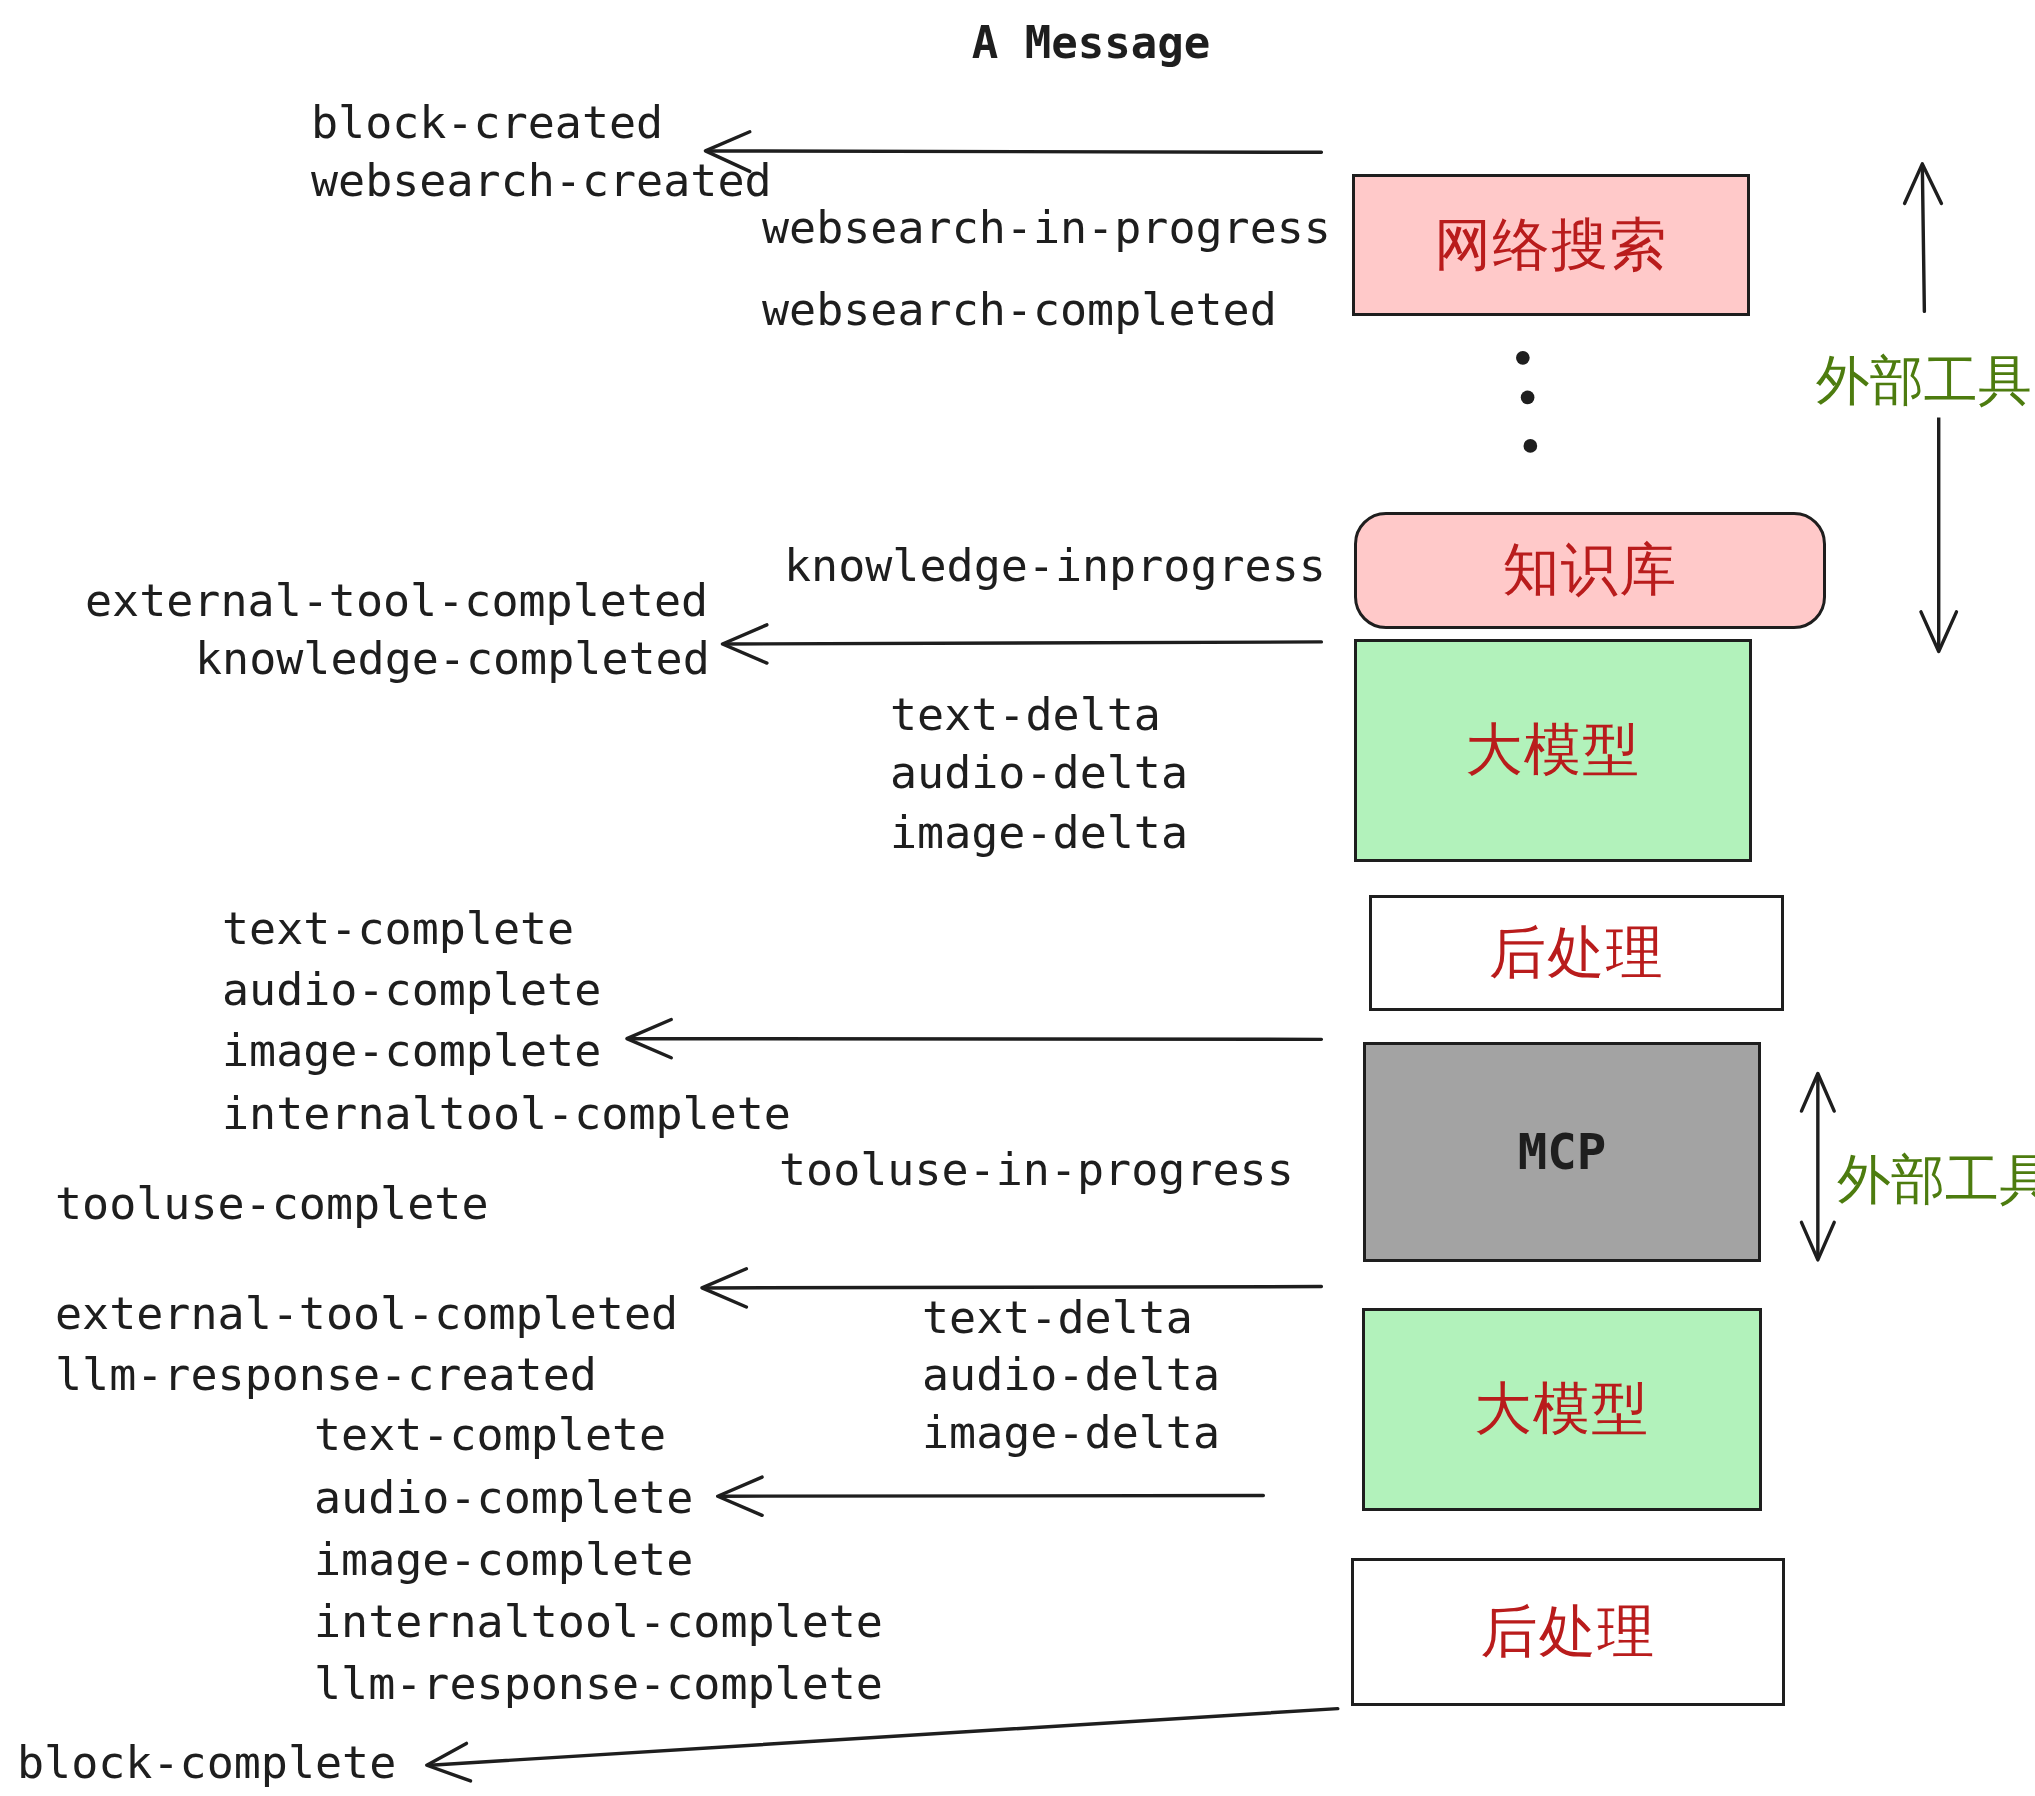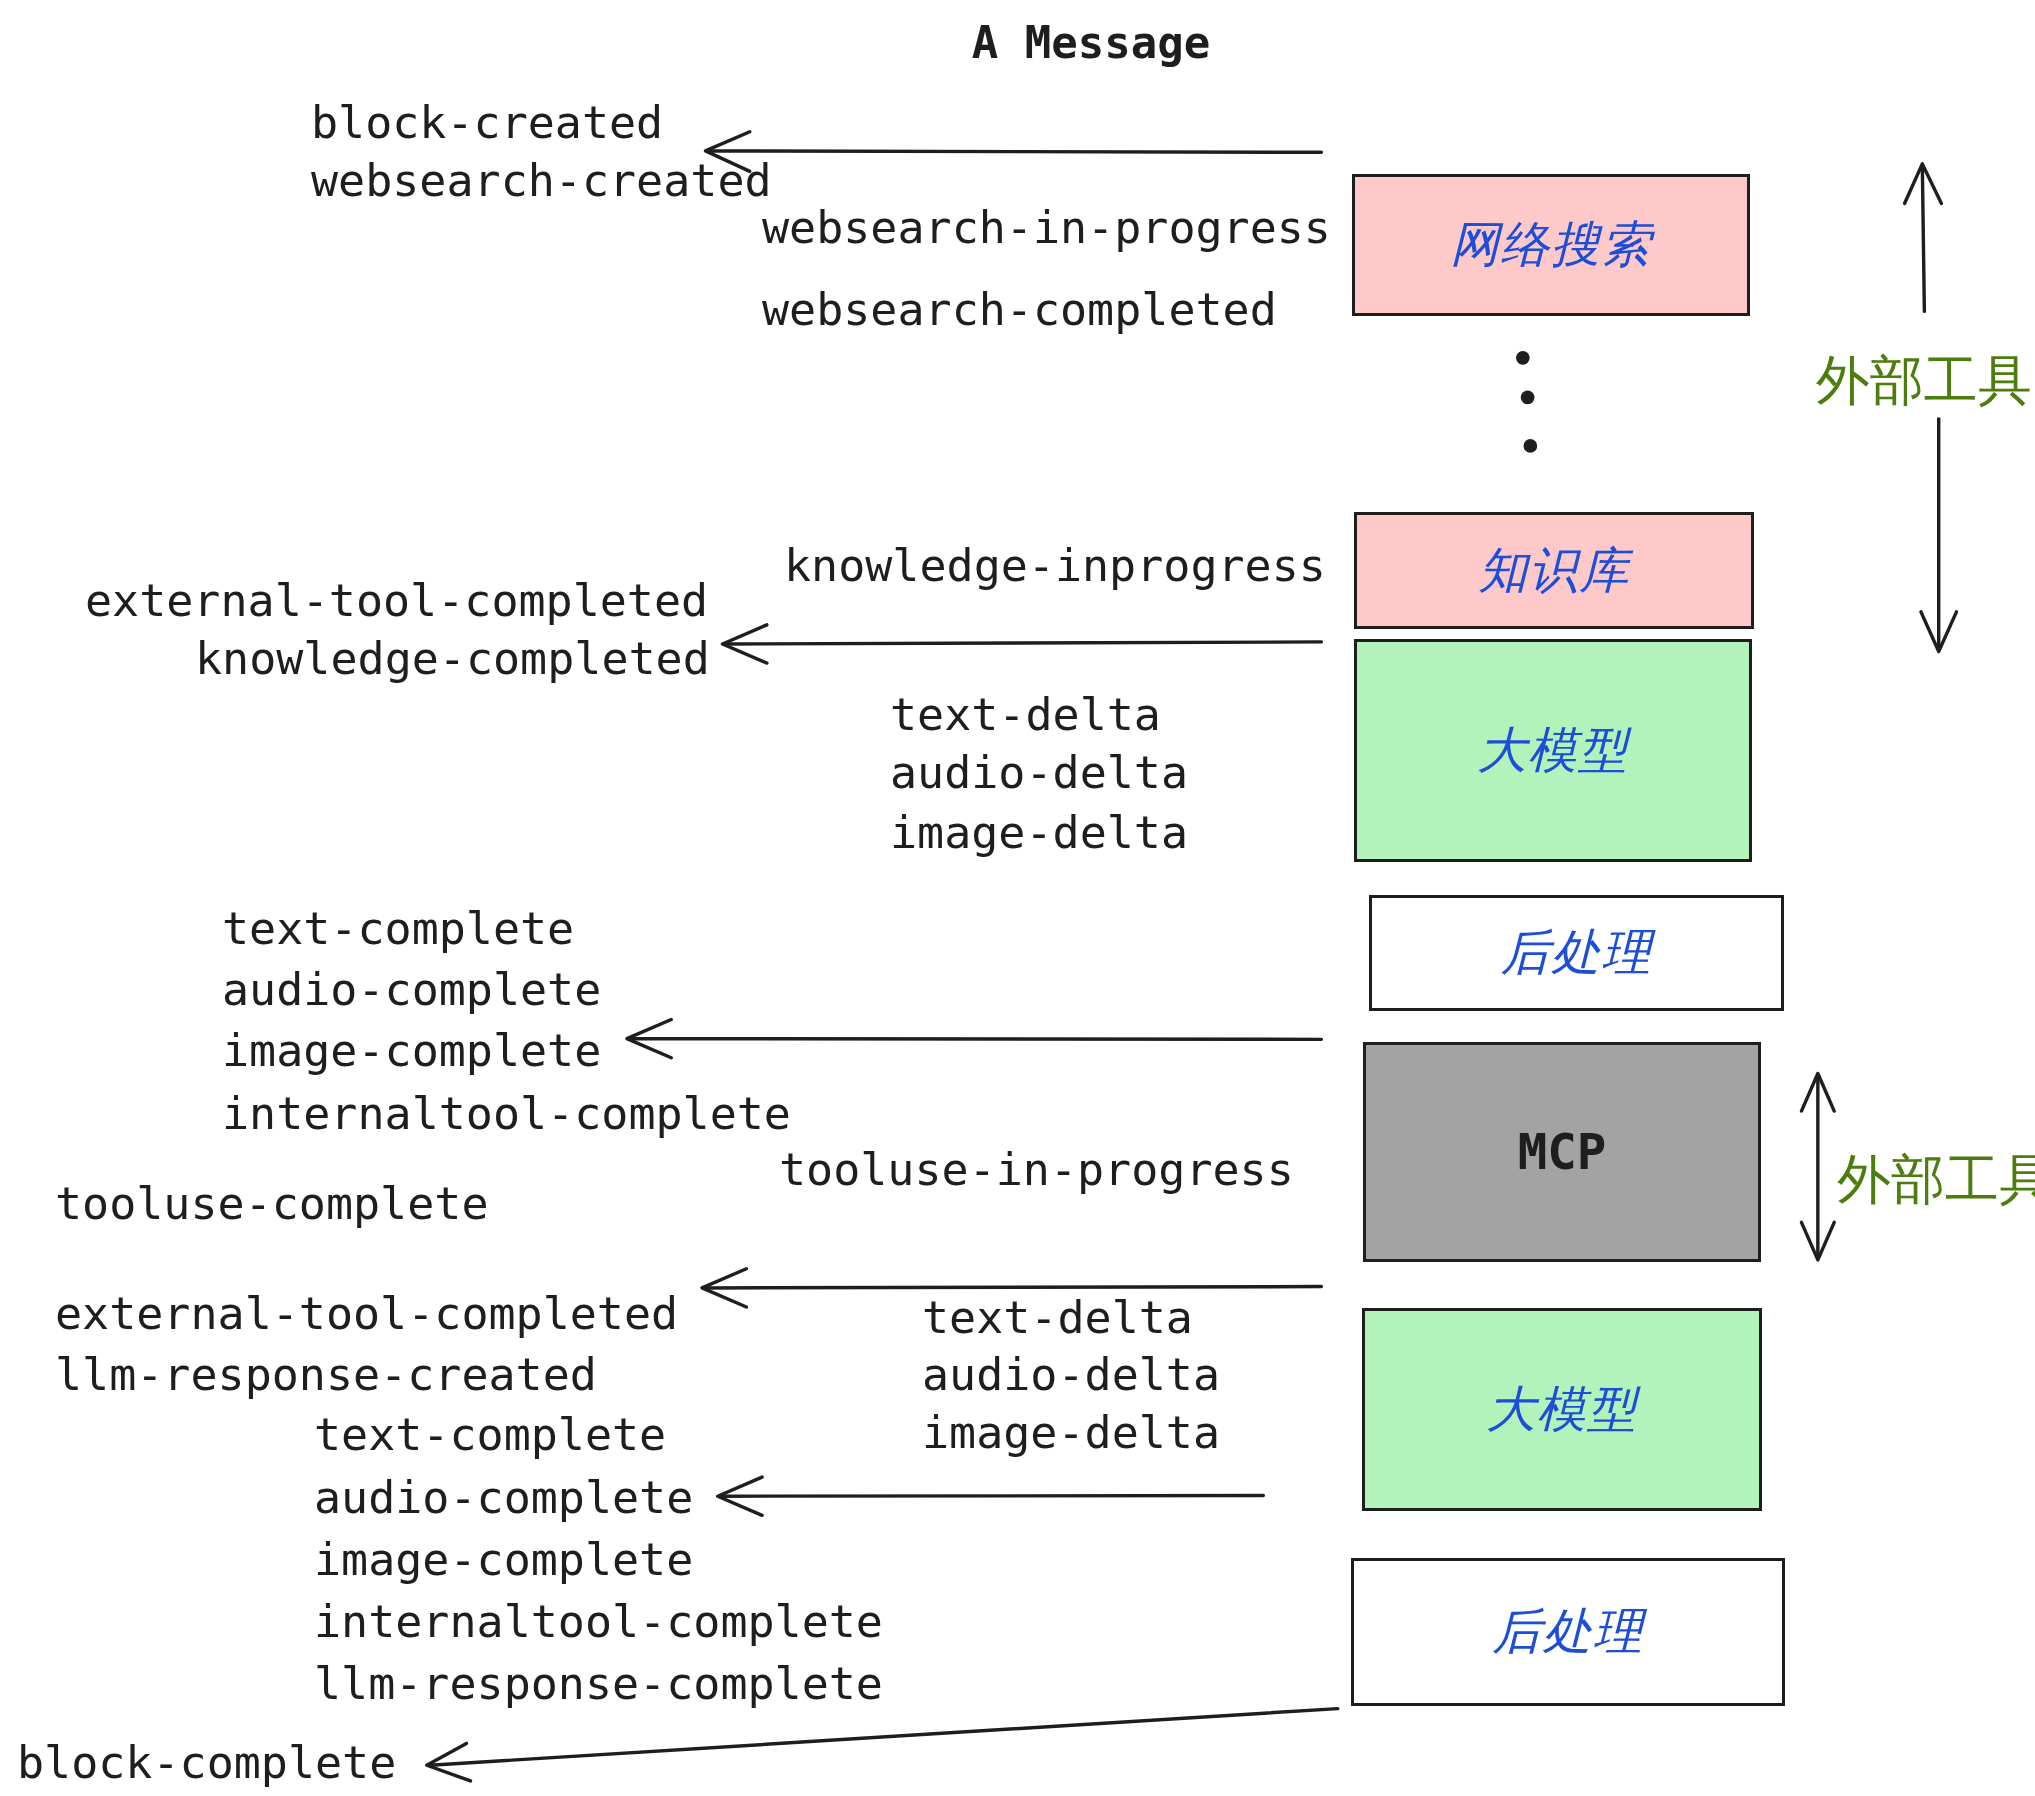--- a/index.html
+++ b/index.html
@@ -30,21 +30,21 @@
     color:#1e1e1e;z-index:2;
   }
   .box{
     position:absolute;box-sizing:border-box;
     border:3.4px solid #1e1e1e;
     display:flex;align-items:center;justify-content:center;
     z-index:2;
   }
   .box .cjk-label{
     font-family:"DejaVu Sans","Liberation Sans",sans-serif;
-    font-size:49px;color:#1d4ed8;letter-spacing:1.4px;font-style:italic;
+    font-size:57px;color:#b91c1c;letter-spacing:1.4px;
   }
   .box .mono-label{
     font-family:"DejaVu Sans Mono", monospace;
     font-size:49px;font-weight:bold;color:#1e1e1e;
   }
   .side-label{
     position:absolute;
     font-family:"DejaVu Sans","Liberation Sans",sans-serif;
     font-size:54px;color:#4d7c0f;white-space:nowrap;
     transform:translateY(-50%);
@@ -138,21 +138,21 @@
   <div class="mono" style="left:314px;top:1434px;">text-complete</div>
   <div class="mono" style="left:314px;top:1497px;">audio-complete</div>
   <div class="mono" style="left:314px;top:1559px;">image-complete</div>
   <div class="mono" style="left:314px;top:1621px;">internaltool-complete</div>
   <div class="mono" style="left:314px;top:1683px;">llm-response-complete</div>
   <div class="mono" style="left:17px;top:1762px;">block-complete</div>
 
   <div class="box" style="left: 1352px; top: 174px; width: 398px; height: 142px; background-color: rgb(255, 201, 201);">
     <span class="cjk-label">网络搜索</span>
   </div>
-  <div class="box" style="left: 1354px; top: 512px; width: 400px; height: 117px; background-color: rgb(255, 201, 201);">
+  <div class="box" style="left: 1354px; top: 512px; width: 472px; height: 117px; background-color: rgb(255, 201, 201); border-radius: 32px;">
     <span class="cjk-label">知识库</span>
   </div>
   <div class="box" style="left: 1354px; top: 639px; width: 398px; height: 223px; background-color: rgb(178, 242, 187);">
     <span class="cjk-label">大模型</span>
   </div>
   <div class="box" style="left: 1369px; top: 895px; width: 415px; height: 116px; background-color: rgb(255, 255, 255);">
     <span class="cjk-label">后处理</span>
   </div>
   <div class="box" style="left: 1363px; top: 1042px; width: 398px; height: 220px; background-color: #a3a3a3;">
     <span class="mono-label">MCP</span>

